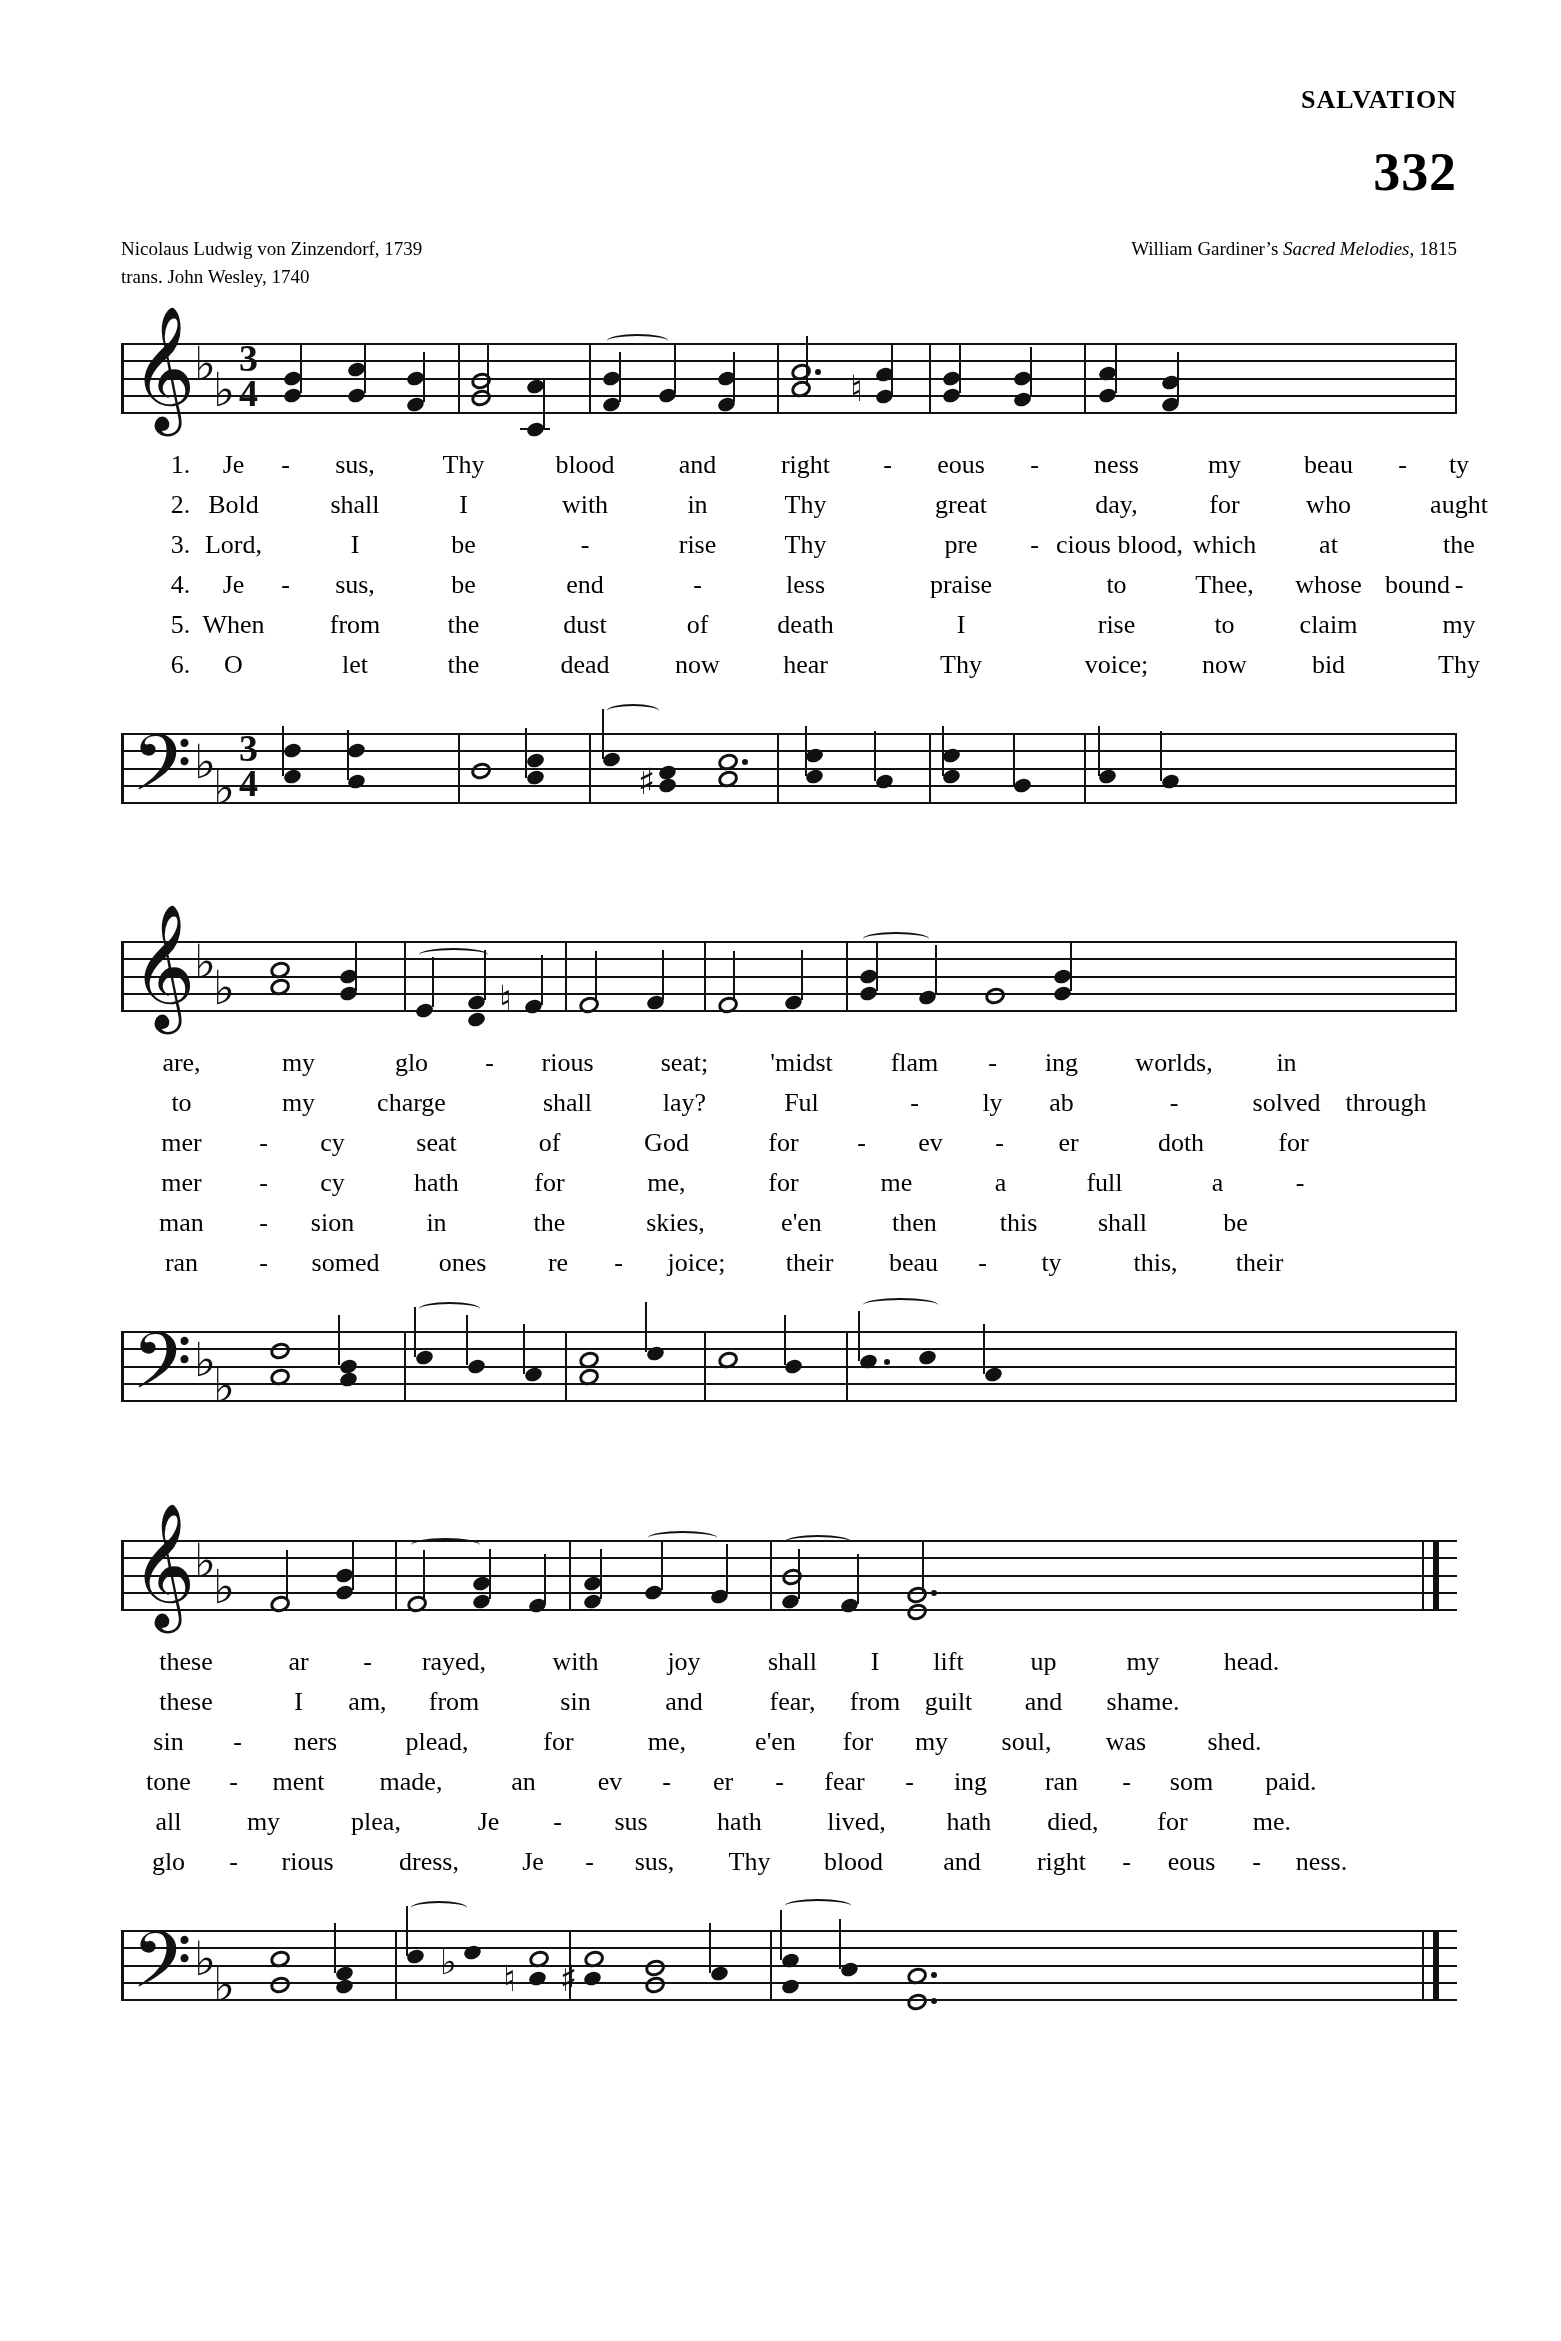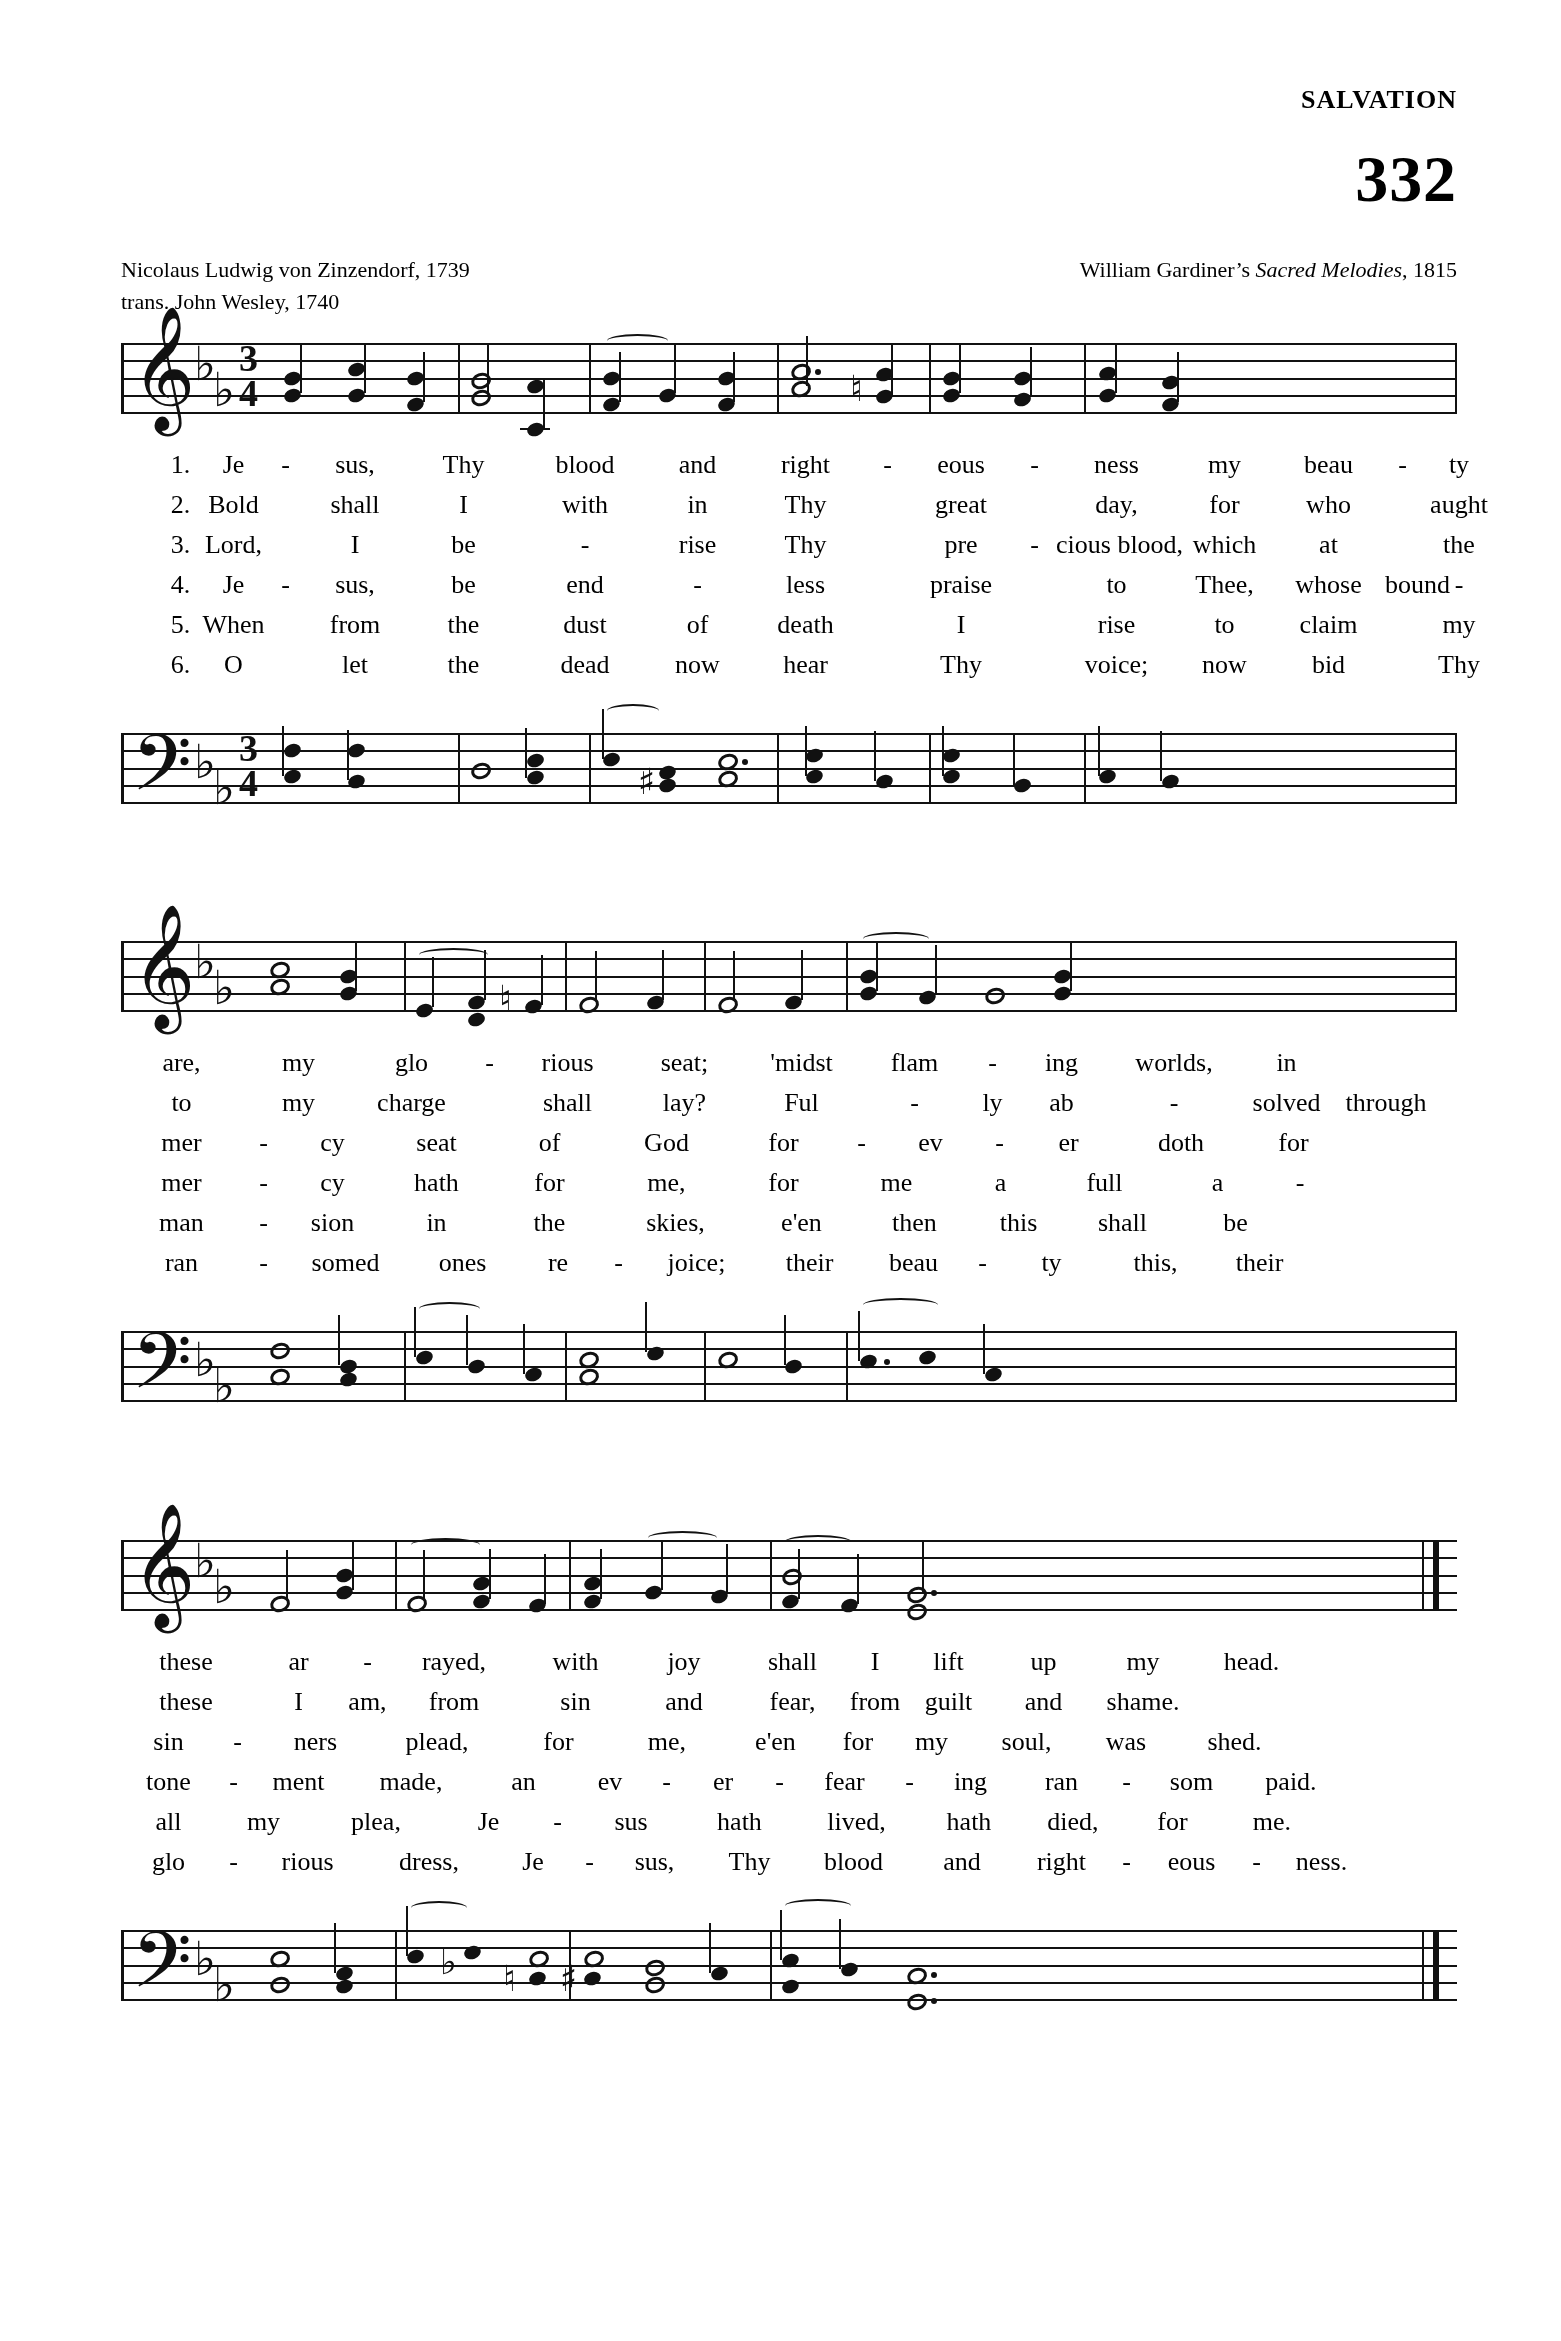--- a/index.html
+++ b/index.html
@@ -48,32 +48,32 @@
     font-family: "Liberation Serif", serif;
     font-size: 50px;
     font-weight: normal;
     letter-spacing: 0.2px;
   }
   .hymn-number {
     position: absolute;
     right: 104px;
     top: 1.7px;
     font-family: "Liberation Serif", serif;
-    font-size: 66px;
+    font-size: 54px;
     font-weight: bold;
     letter-spacing: 0.9px;
   }
 
   .credits {
     position: absolute;
-    top: 254px;
+    top: 235px;
     left: 121px;
     width: 1336px;
     height: 61px;
-    font-size: 22px;
+    font-size: 19px;
   }
   .credit-left {
     position: absolute;
     left: 0;
     top: 0;
     text-align: left;
     line-height: 1.45;
   }
   .credit-center {
     position: absolute;

